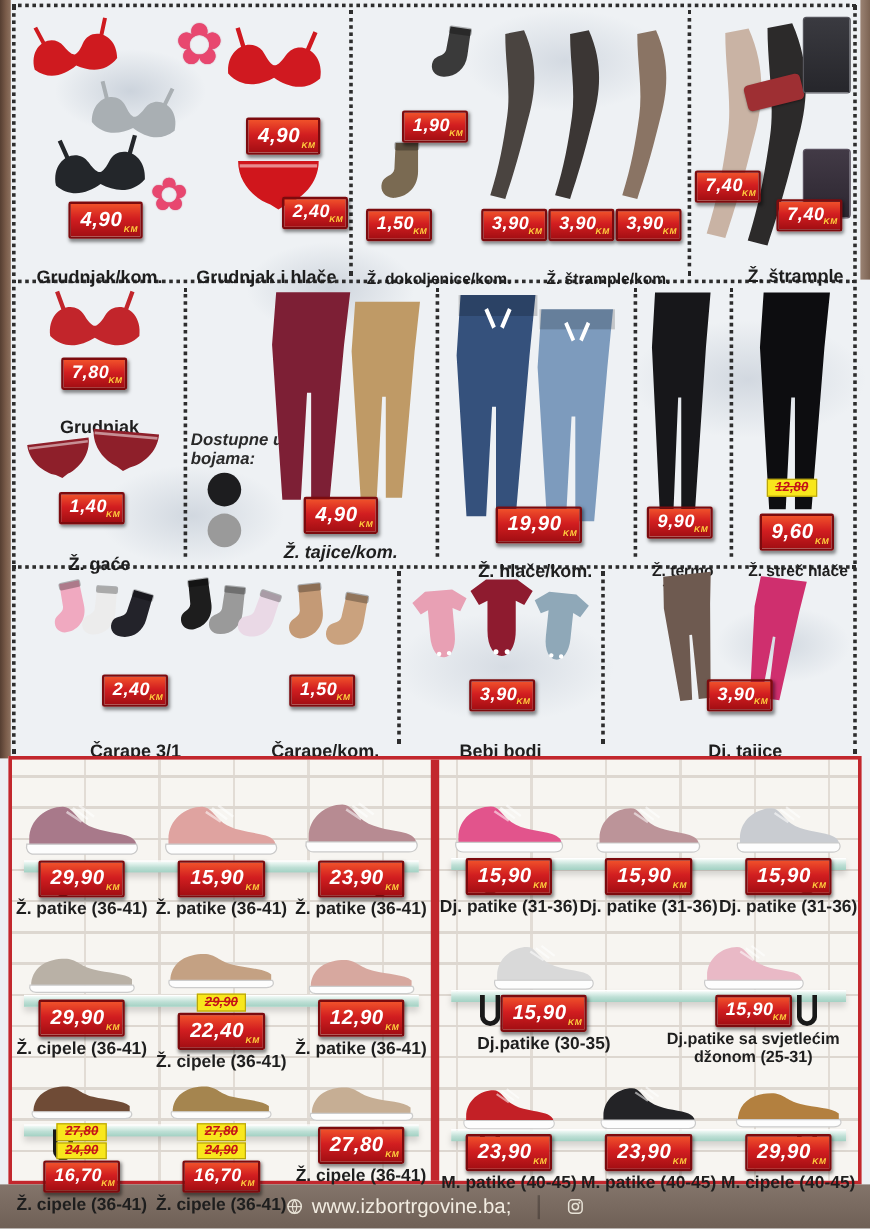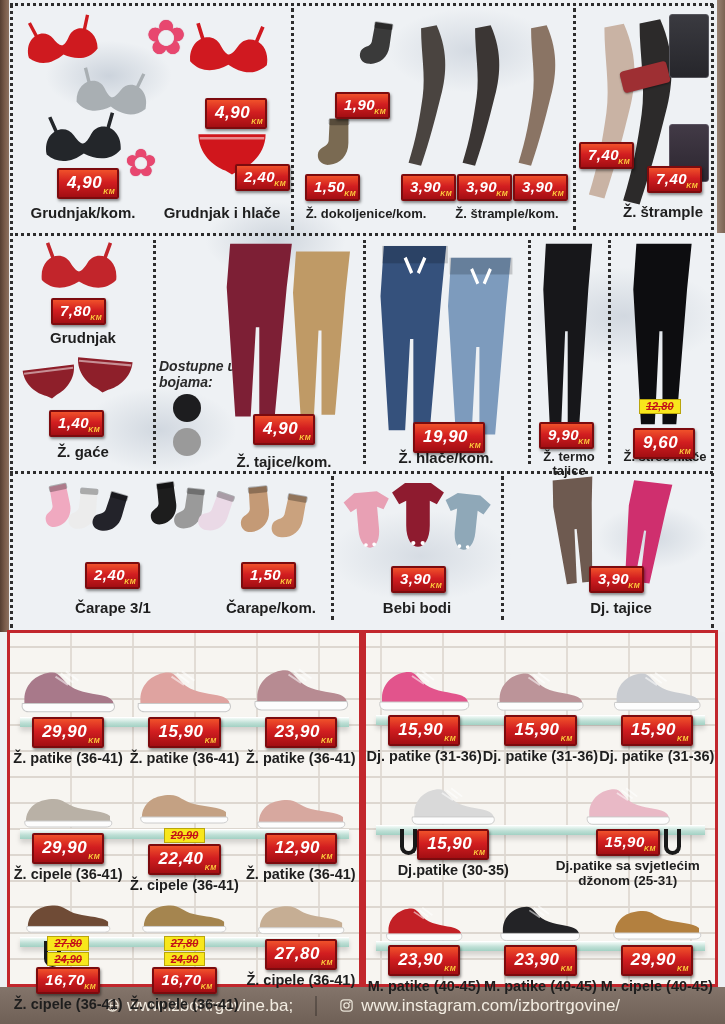--- a/index.html
+++ b/index.html
@@ -30,21 +30,21 @@
     background:linear-gradient(180deg,#f0512a 0%,#d21e20 45%,#a30e13 100%);
     border:2px solid #7c0b0e;border-radius:2px;box-shadow:1px 2px 3px rgba(0,0,0,.45);
     color:#fff;font-weight:700;font-style:italic;font-size:17px;line-height:1;
     padding:4px 15px 6px 8px;letter-spacing:.5px;white-space:nowrap;}
   .tag .km{position:absolute;right:2px;bottom:2px;font-size:7px;color:#ffcf3e;}
   .tag.sm{font-size:15px;padding:3px 13px 5px 7px;}
   .olds{display:flex;flex-direction:column;align-items:center;gap:1px;position:relative;z-index:3;}
   .old{display:inline-block;background:#f8e71c;border:1px solid #b9a50c;
     color:#c41318;font-weight:700;font-style:italic;font-size:11px;line-height:1.15;
     padding:0 6px;text-decoration:line-through;text-decoration-color:#c41318;white-space:nowrap;}
-  .lbl{font-weight:700;color:#1e1e1e;font-size:15px;text-align:center;line-height:1.08;}
+  .lbl{font-weight:700;color:#1e1e1e;font-size:15px;text-align:center;line-height:1.08;margin-top:19px;}
   .lbl.sm{font-size:13px;}
   .note{font-weight:700;font-style:italic;color:#2a2a2a;font-size:14px;line-height:1.15;}
   .dot{position:absolute;border-radius:50%;}
   .flower{position:absolute;color:#e8476f;text-shadow:0 0 1px #c22a55;line-height:1;}
   
   .shoes{position:absolute;left:7px;top:630px;width:711px;height:357px;
     border:3px solid #c2272d;box-sizing:border-box;
     background-color:#f7f5f1;
     background-image:
       repeating-linear-gradient(0deg, transparent 0 24px, #ddd7d0 24px 26px),
@@ -241,21 +241,21 @@
     <div class="dot" style="left:160px;top:190px;width:28px;height:28px;background:#9a9a9a;"></div>
     <svg class="art" style="left:200px;top:2px;width:96px;height:182px;color:#7d1f35;">
         <use href="#s-legging"></use>
       </svg>
     <svg class="art" style="left:268px;top:10px;width:84px;height:172px;color:#bf9a66;">
         <use href="#s-legging"></use>
       </svg>
     <div class="abs" style="left:240px;top:176px;">
       <span class="tag"><span>4,90</span><span class="km">KM</span></span>
     </div>
-    <div class="lbl abs" style="left:196px;top:216px;width:150px;">Ž. tajice/kom.</div>
+    <div class="lbl abs" style="left:196px;top:196px;width:150px;font-style:italic;">Ž. tajice/kom.</div>
 
     <svg class="art" style="left:356px;top:4px;width:92px;height:194px;color:#35517c;">
         <use href="#s-jeans"></use>
       </svg>
     <svg class="art" style="left:424px;top:16px;width:88px;height:186px;color:#7d9bbd;">
         <use href="#s-jeans"></use>
       </svg>
     <div class="abs" style="left:400px;top:184px;">
       <span class="tag"><span>19,90</span><span class="km">KM</span></span>
     </div>
@@ -558,16 +558,15 @@
       <span>www.izbortrgovine.ba;</span>
     </div>
     <div class="f-sep"></div>
     <div class="f-sep"></div>
     <div class="f-item">
       <svg class="fi" viewBox="0 0 24 24">
         <rect x="3" y="3" width="18" height="18" rx="5" fill="none" stroke="#e8e2d6" stroke-width="2"></rect>
         <circle cx="12" cy="12" r="4.2" fill="none" stroke="#e8e2d6" stroke-width="2"></circle>
         <circle cx="17.3" cy="6.7" r="1.4" fill="#e8e2d6"></circle>
       </svg>
-      <span>www.instagram.com/izbortrgovine/</span>
     </div>
   </div>
 </div>
 
 </body></html>

